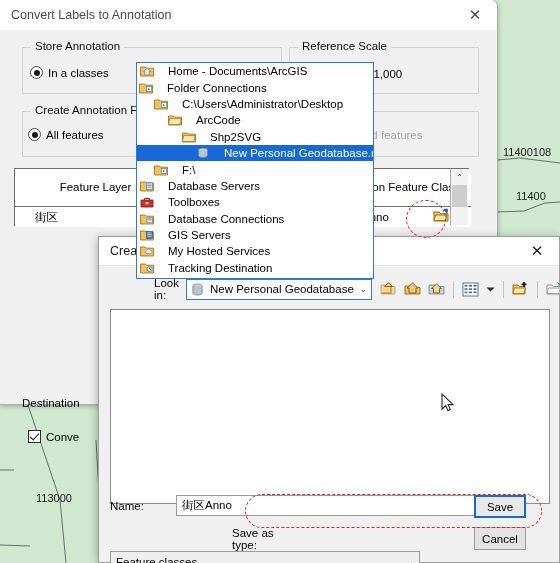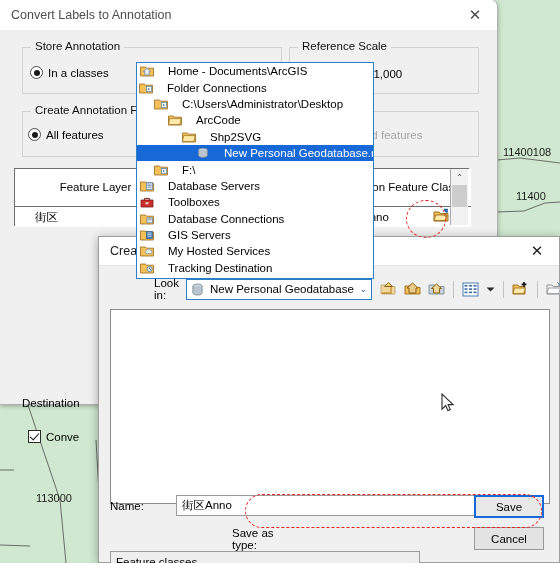--- a/index.html
+++ b/index.html
@@ -84,21 +84,21 @@
   #file-panel{position:absolute;left:11px;top:72px;width:440px;height:195px;background:#fff;border:1.3px solid #8d8d8d;
     box-sizing:border-box;}
   
   .name-row{position:absolute;left:11px;top:497px;display:flex;align-items:center;}
   .frm-label{width:66px;font-size:11.5px;}
   .txtfield{width:310px;height:21px;border:1.2px solid #9a9a9a;background:#fff;display:flex;align-items:center;
     padding:0 5px;box-sizing:border-box;font-size:11.5px;}
   .selfield{width:310px;height:21px;border:1.2px solid #9a9a9a;background:#eeeeee;display:flex;align-items:center;
     padding:0 5px;box-sizing:border-box;font-size:11.5px;}
   .selfield .chev{margin-left:auto;font-size:9px;color:#3c3c3c;}
-  .btn{width:70px;height:23px;border:1.2px solid #9a9a9a;background:#e3e3e3;display:flex;align-items:center;
+  .btn{width:52px;height:23px;border:1.2px solid #9a9a9a;background:#e3e3e3;display:flex;align-items:center;
     justify-content:center;font-size:11.5px;box-sizing:border-box;}
   .btn.primary{border:2px solid #1669d6;background:#e8e8e8;}
   
   .redmark{position:absolute;border:1.6px dashed #e8231f;border-radius:50%;pointer-events:none;z-index:60;}
   
   #cursor{position:absolute;left:441px;top:393px;z-index:80;}
 </style>
 </head>
 <body>
 

